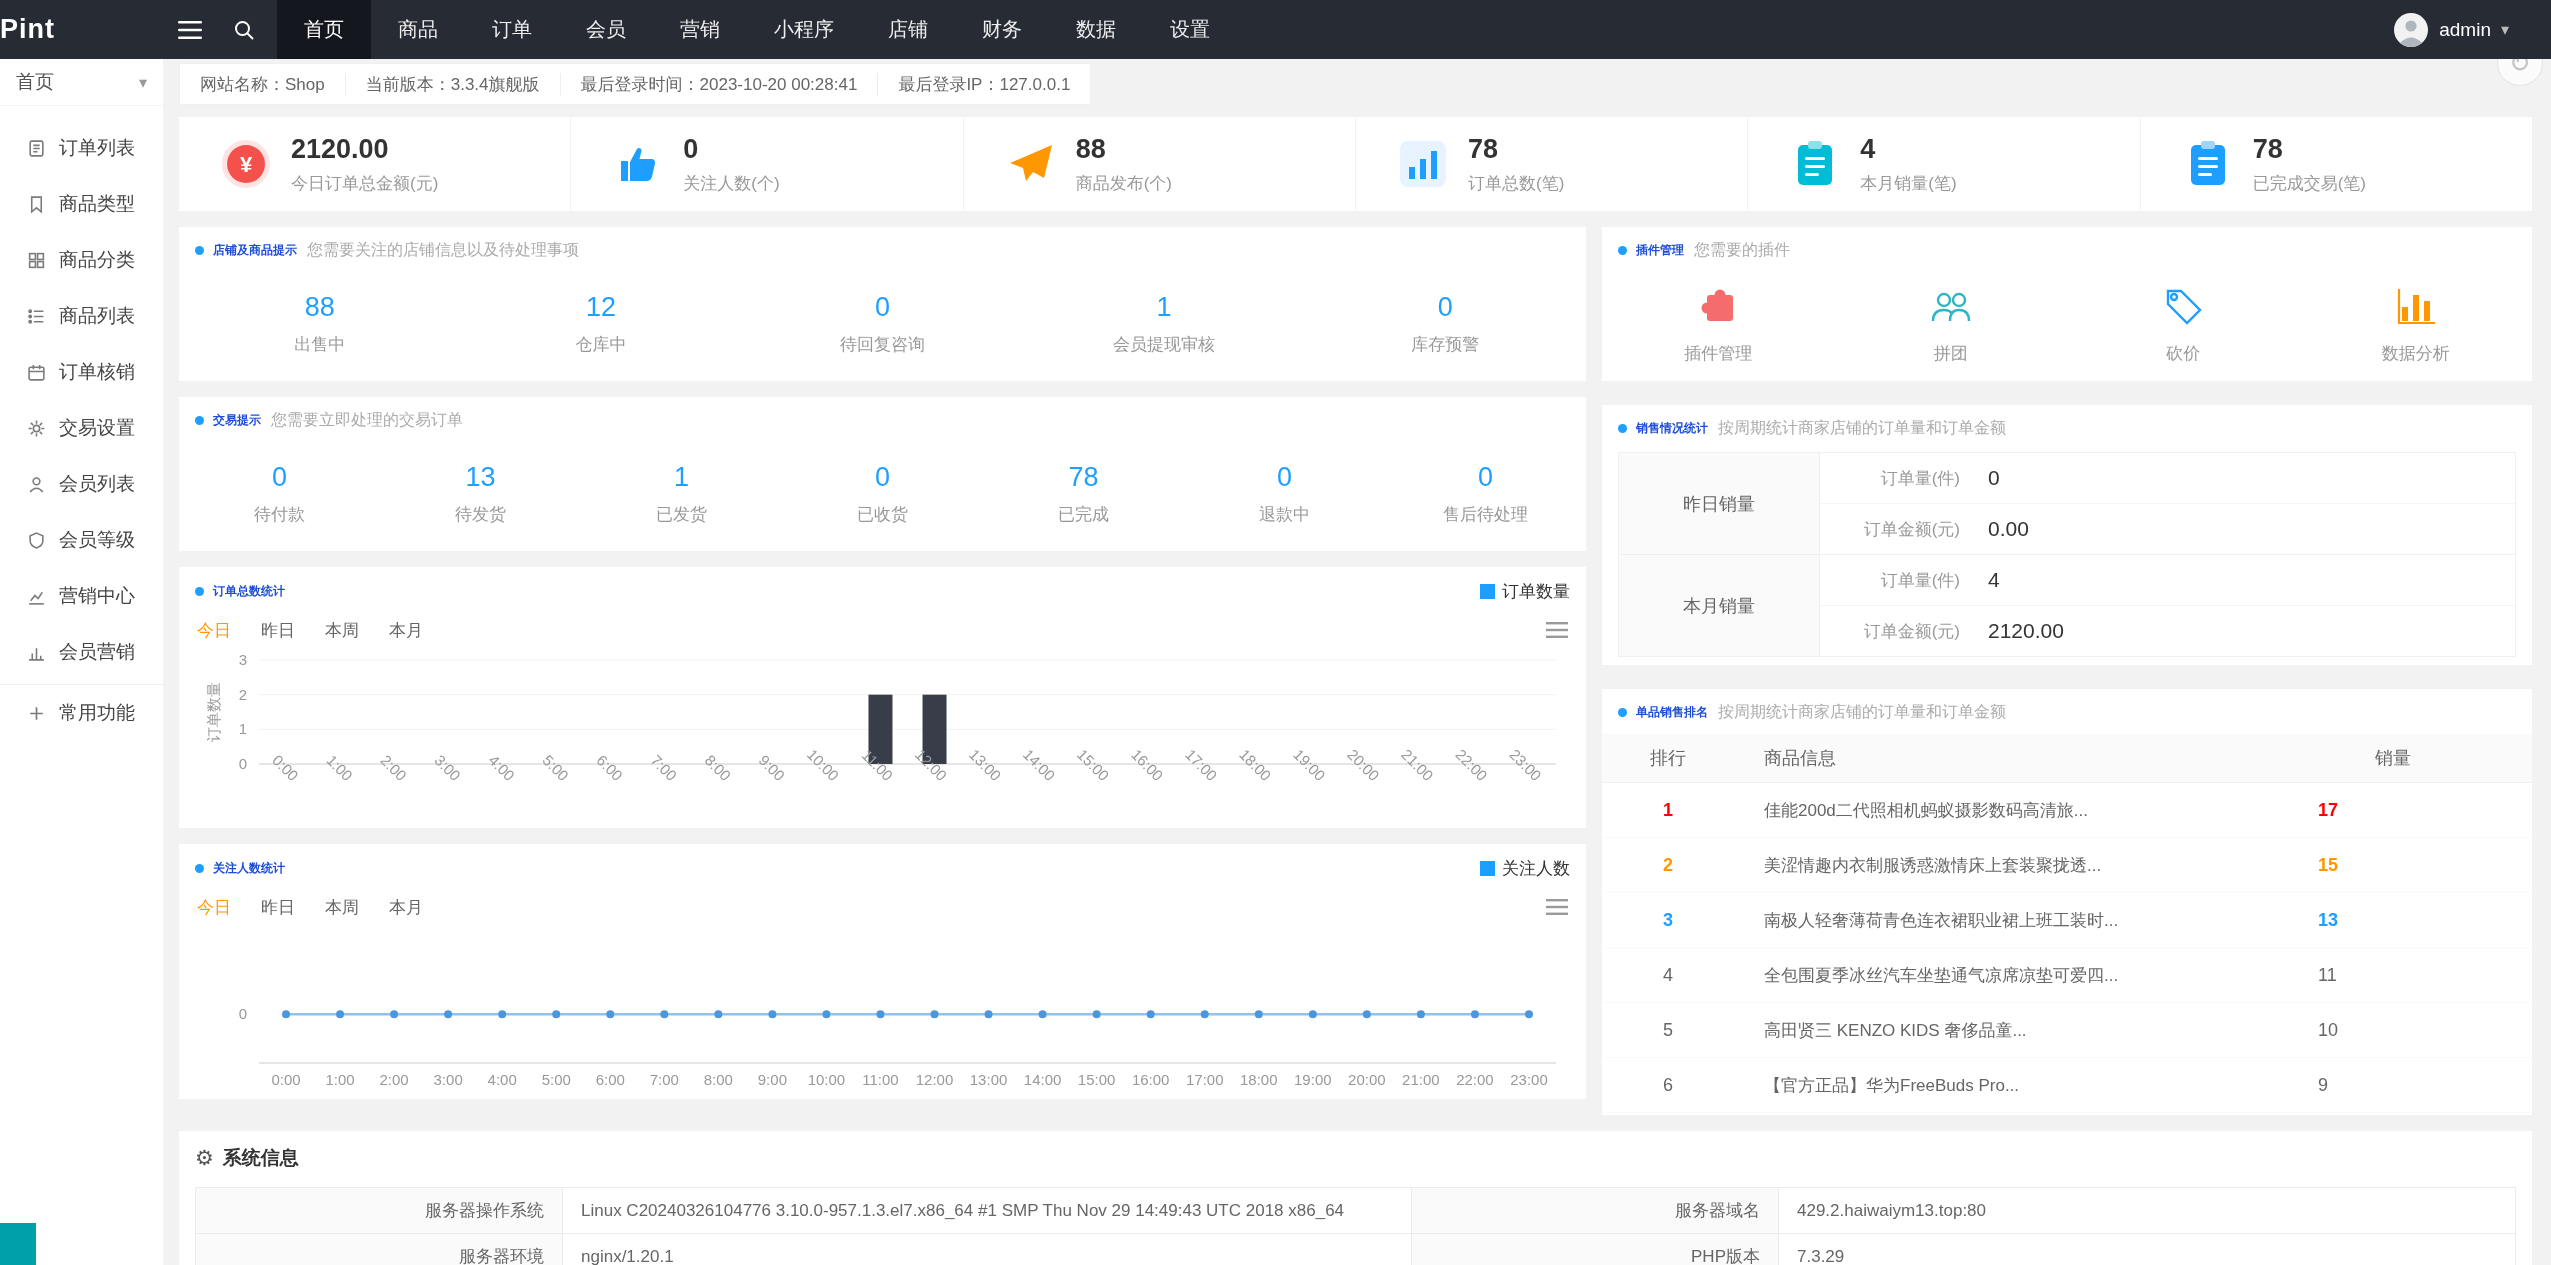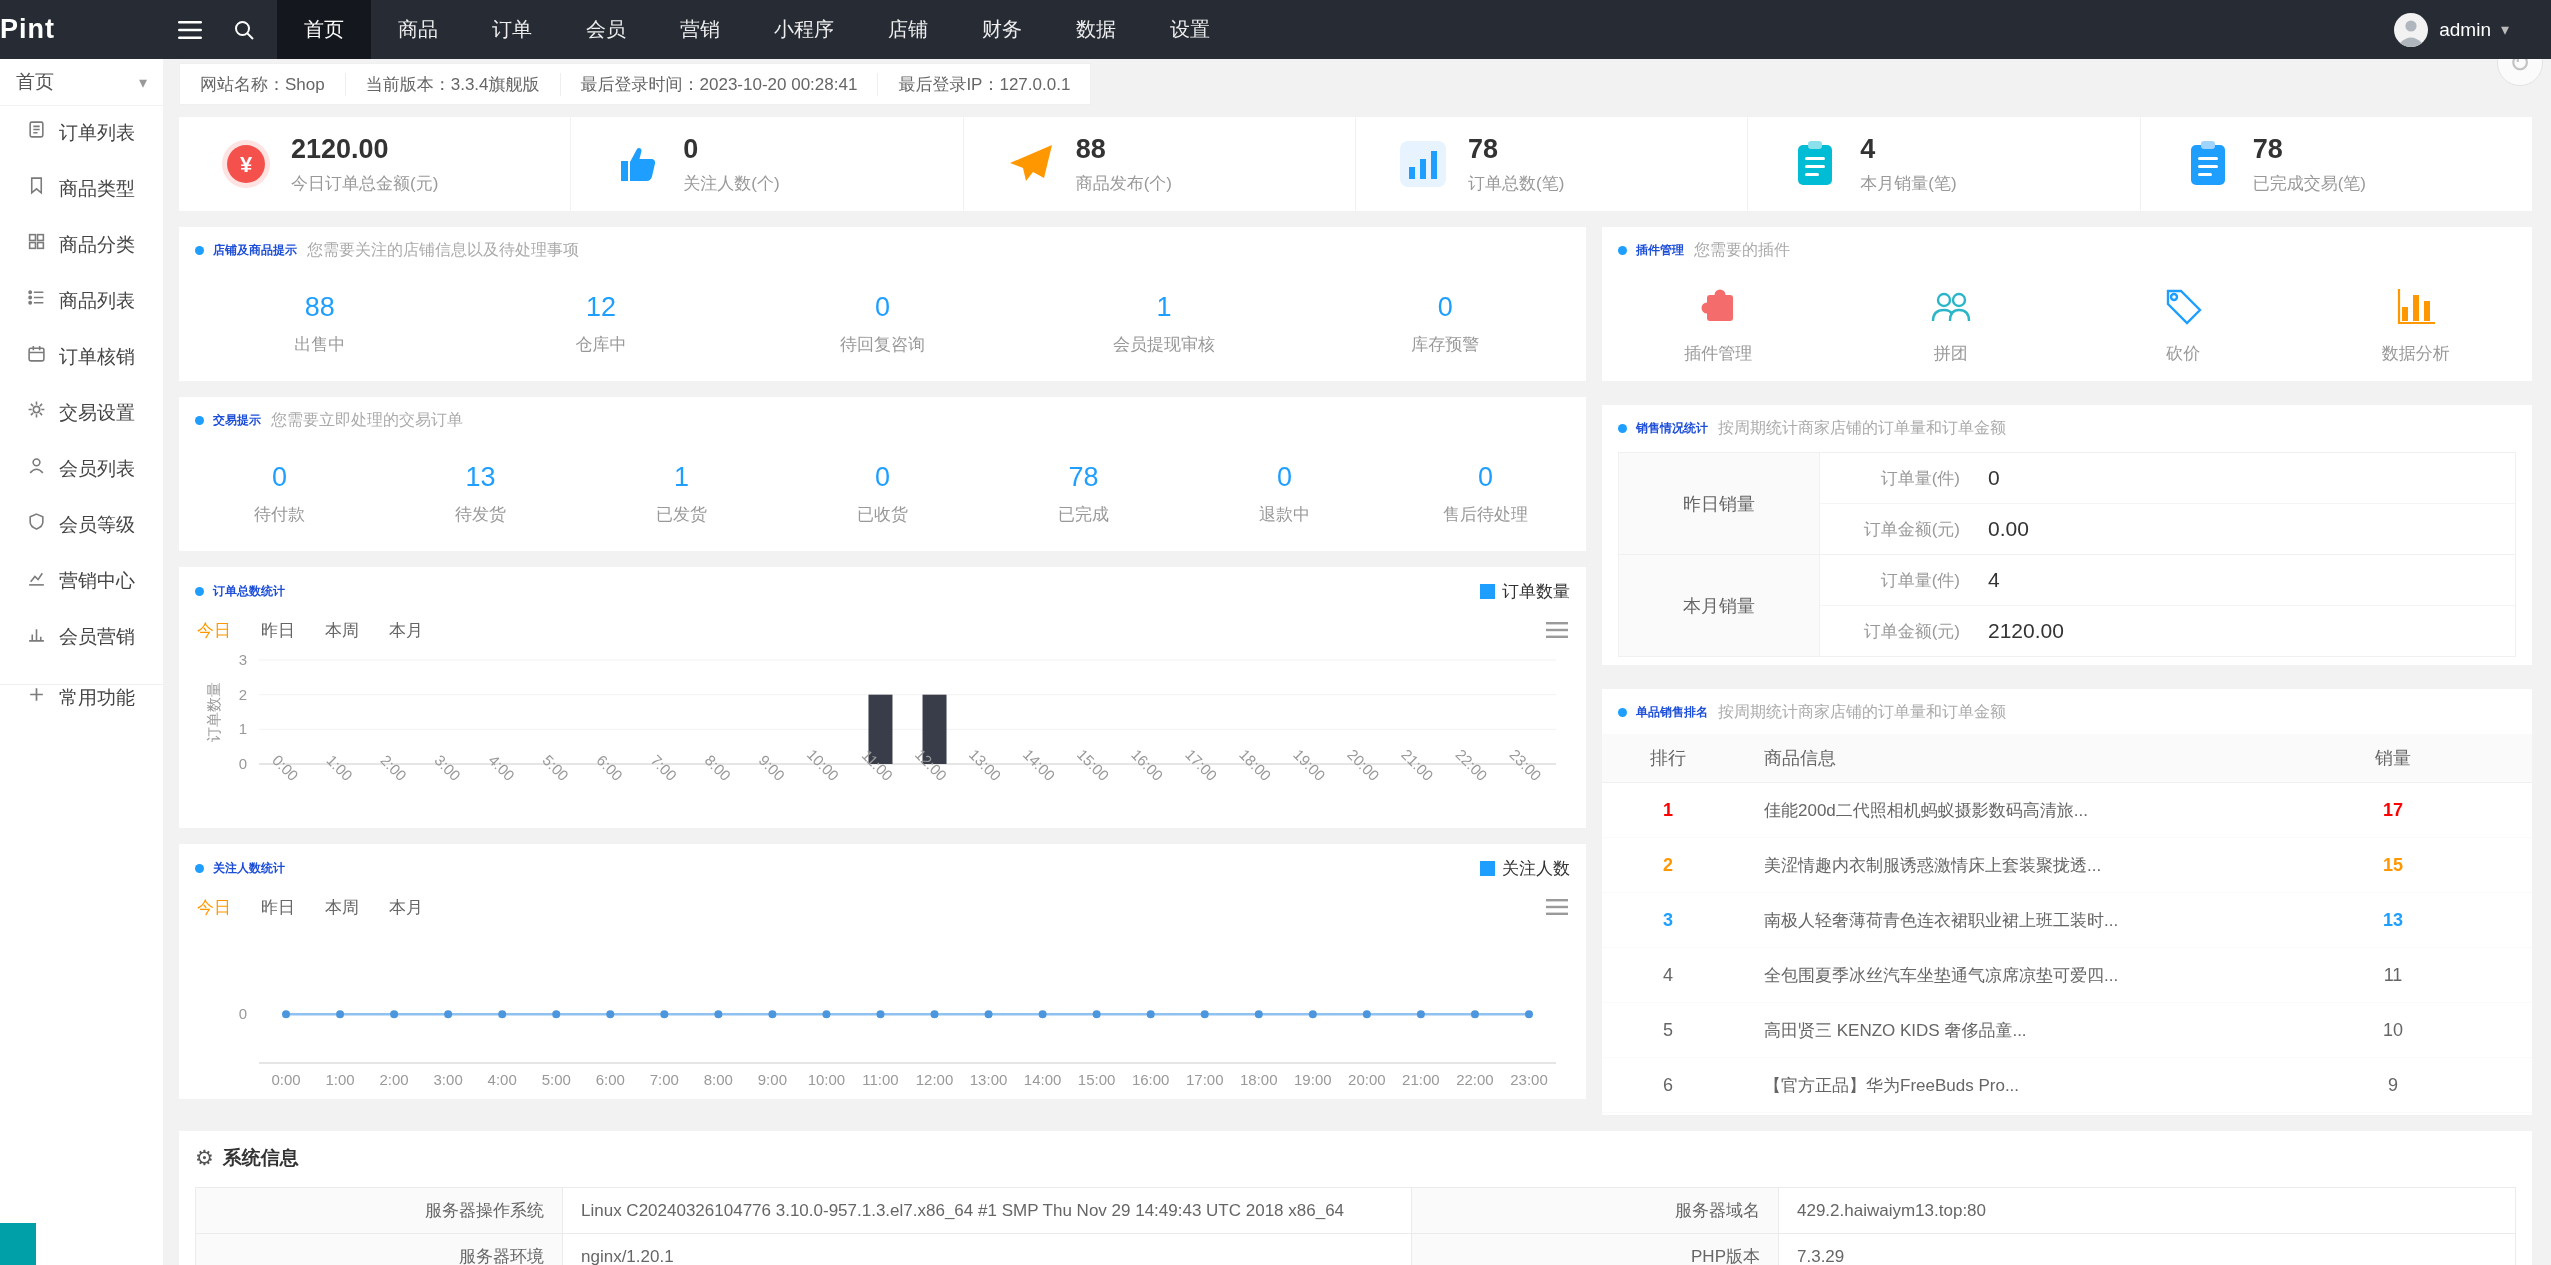--- a/index.html
+++ b/index.html
@@ -13,21 +13,21 @@
   .nav-item.active{background:#14171d;color:#fff;}
   .nav-user{margin-left:auto;display:flex;align-items:center;gap:10px;padding-right:42px;color:#fff;font-size:19px;cursor:pointer;}
   .chevron{color:#bbb;font-size:16px;}
   .float-refresh{position:absolute;top:40px;right:8px;width:44px;height:44px;border-radius:50%;background:#fbfbfb;
     border:1px solid #e3e3e3;z-index:5;display:flex;align-items:center;justify-content:center;color:#c3c3c3;font-size:26px;cursor:pointer;}
   
   .sidebar{position:absolute;top:59px;left:0;bottom:0;width:163px;background:#fff;z-index:6;}
   .sidebar-head{height:46px;display:flex;align-items:center;justify-content:space-between;padding:0 16px;
     font-size:19px;color:#555;border-bottom:1px solid #f3f3f3;cursor:pointer;}
   .menu{padding-top:14px;}
-  .menu-item{height:56px;display:flex;gap:13px;padding-left:27px;font-size:19px;color:#444;cursor:pointer;}
+  .menu-item{height:56px;display:flex;align-items:center;gap:13px;padding-left:27px;font-size:19px;color:#444;cursor:pointer;}
   .menu-item svg{flex:none;}
   .menu-item.plus{border-top:1px solid #f0f0f0;margin-top:4px;}
   .theme-btn{position:absolute;left:0;bottom:0;width:36px;height:42px;background:#00a0a8;z-index:7;cursor:pointer;}
   
   .main{position:absolute;top:59px;left:163px;right:0;bottom:0;padding:4px 19px 0 16px;overflow:hidden;box-sizing:border-box;}
   .infobar{display:inline-flex;align-items:center;height:42px;background:#fff;border:1px solid #efefef;box-sizing:border-box;}
   .info-item{padding:0 20px;font-size:17px;color:#666;border-right:1px solid #eee;white-space:nowrap;}
   .info-item:last-child{border-right:none;}
   .stats-row{display:flex;height:94px;background:#fff;margin-top:12px;}
   .stat-card{flex:1;display:flex;align-items:center;gap:20px;padding-left:42px;border-right:1px solid #f2f2f2;min-width:0;}
@@ -69,21 +69,21 @@
   .m-value{margin-left:28px;font-size:21px;color:#333;}
   
   .rank-table{width:100%;border-collapse:collapse;margin-top:2px;}
   .rank-table th{height:46px;background:#fafafa;font-size:18px;color:#666;font-weight:normal;border-bottom:1px solid #f0f0f0;}
   th.c-rank{width:130px;}
   th.c-name{text-align:left;padding-left:30px;}
   th.c-sales{width:150px;text-align:center;padding-right:64px;}
   .rank-table td{height:52px;font-size:17px;color:#666;border-bottom:1px solid #fafafa;}
   td.rk{text-align:center;font-weight:bold;font-size:18px;}
   td.nm{max-width:620px;overflow:hidden;text-overflow:ellipsis;white-space:nowrap;padding-left:30px;cursor:pointer;}
-  td.sl{text-align:center;padding-right:64px;font-size:18px;}
+  td.sl{text-align:left;padding-right:64px;font-size:18px;}
   
   .sys-panel{margin-top:16px;}
   .sys-head{display:flex;align-items:center;gap:9px;padding:14px 16px;font-size:19px;font-weight:bold;color:#333;}
   .gear{font-size:21px;color:#555;font-weight:normal;}
   .sys-table{width:calc(100% - 32px);margin:2px 16px 16px;border-collapse:collapse;table-layout:fixed;}
   .sys-table td{border:1px solid #ebebeb;height:45px;padding:0 18px;font-size:17px;color:#666;
     overflow:hidden;white-space:nowrap;text-overflow:ellipsis;}
   td.s-lab{width:330px;background:#fafafa;text-align:right;}
   td.s-val2{width:700px;}
   td.s-lab2{width:330px;background:#fafafa;text-align:right;}

